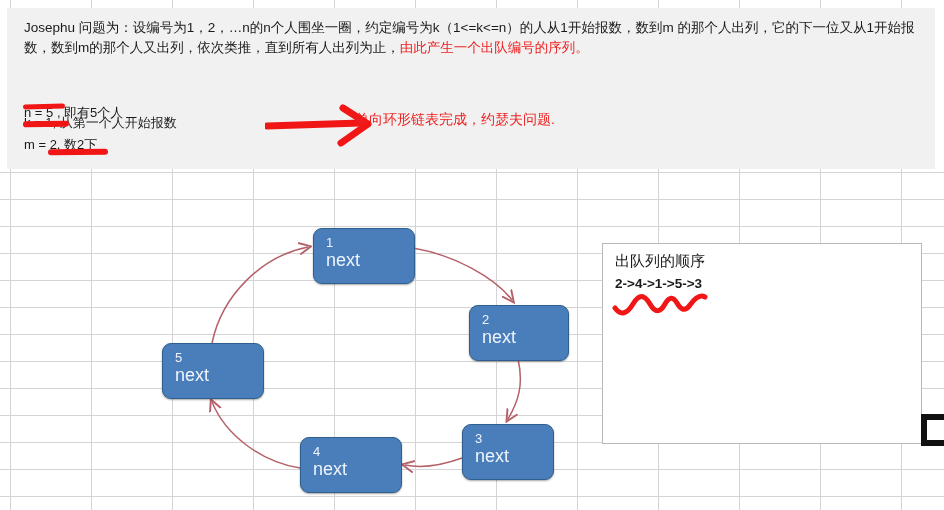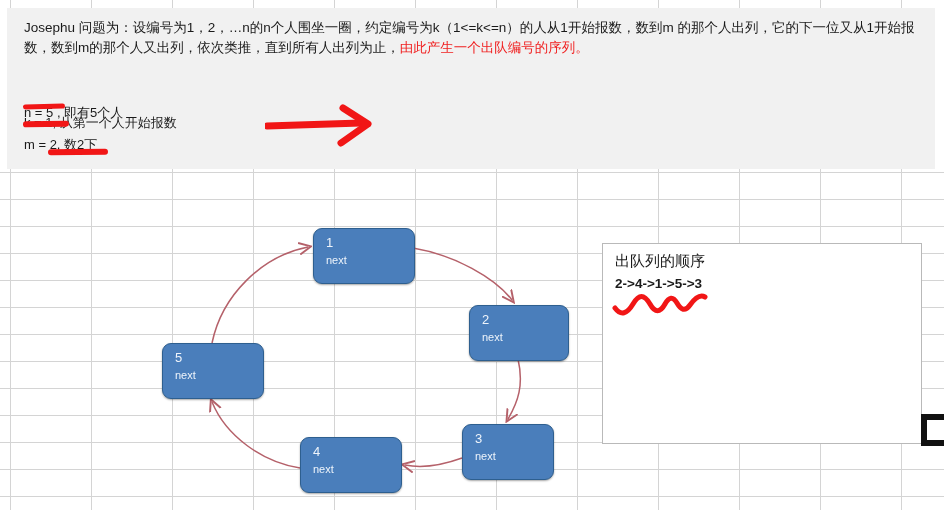--- a/index.html
+++ b/index.html
@@ -61,21 +61,21 @@
     box-shadow:0 1px 2px rgba(0,0,0,.35);
     color:#eef4fb;
     z-index:4;
   }
   .node .num{
     position:absolute;left:12px;top:6px;
     font-size:13px;line-height:15px;
   }
   .node .nx{
     position:absolute;left:12px;top:24px;
-    font-size:11px;line-height:15px;
+    font-size:18px;line-height:15px;
   }
 
   #node-1{left:313px;top:228px;width:100px;height:54px;}
   #node-2{left:469px;top:305px;width:98px;height:54px;}
   #node-3{left:462px;top:424px;width:90px;height:54px;}
   #node-4{left:300px;top:437px;width:100px;height:54px;}
   #node-5{left:162px;top:343px;width:100px;height:54px;}
 
   
   #result-box{
@@ -145,20 +145,21 @@
 
   <div class="red-underline" id="ul-n"></div>
   <div class="red-underline" id="ul-k"></div>
   <div class="red-underline" id="ul-m"></div>
 
   <svg id="hand-arrow" viewBox="0 0 130 46">
     <path d="M2,24 L96,21" stroke="#f11616" stroke-width="7" stroke-linecap="round" fill="none"></path>
     <path d="M78,6 L103,22 L76,41" stroke="#f11616" stroke-width="7" stroke-linecap="round" stroke-linejoin="round" fill="none"></path>
   </svg>
 
+  <div id="note-red-label">单向环形链表完成，约瑟夫问题.</div>
 </div>
 
 <svg id="diagram-layer" viewBox="0 0 944 510">
   <defs>
     <marker id="ah" markerWidth="9" markerHeight="9" refX="6" refY="4.5" orient="auto">
       <path d="M0,0.6 L8,4.5 L0,8.4" fill="none" stroke="#b5616a" stroke-width="1.3"></path>
     </marker>
   </defs>
 
   <path d="M413,248 C455,255 495,278 512,300" stroke="#b5616a" stroke-width="1.5" fill="none" marker-end="url(#ah)"></path>

